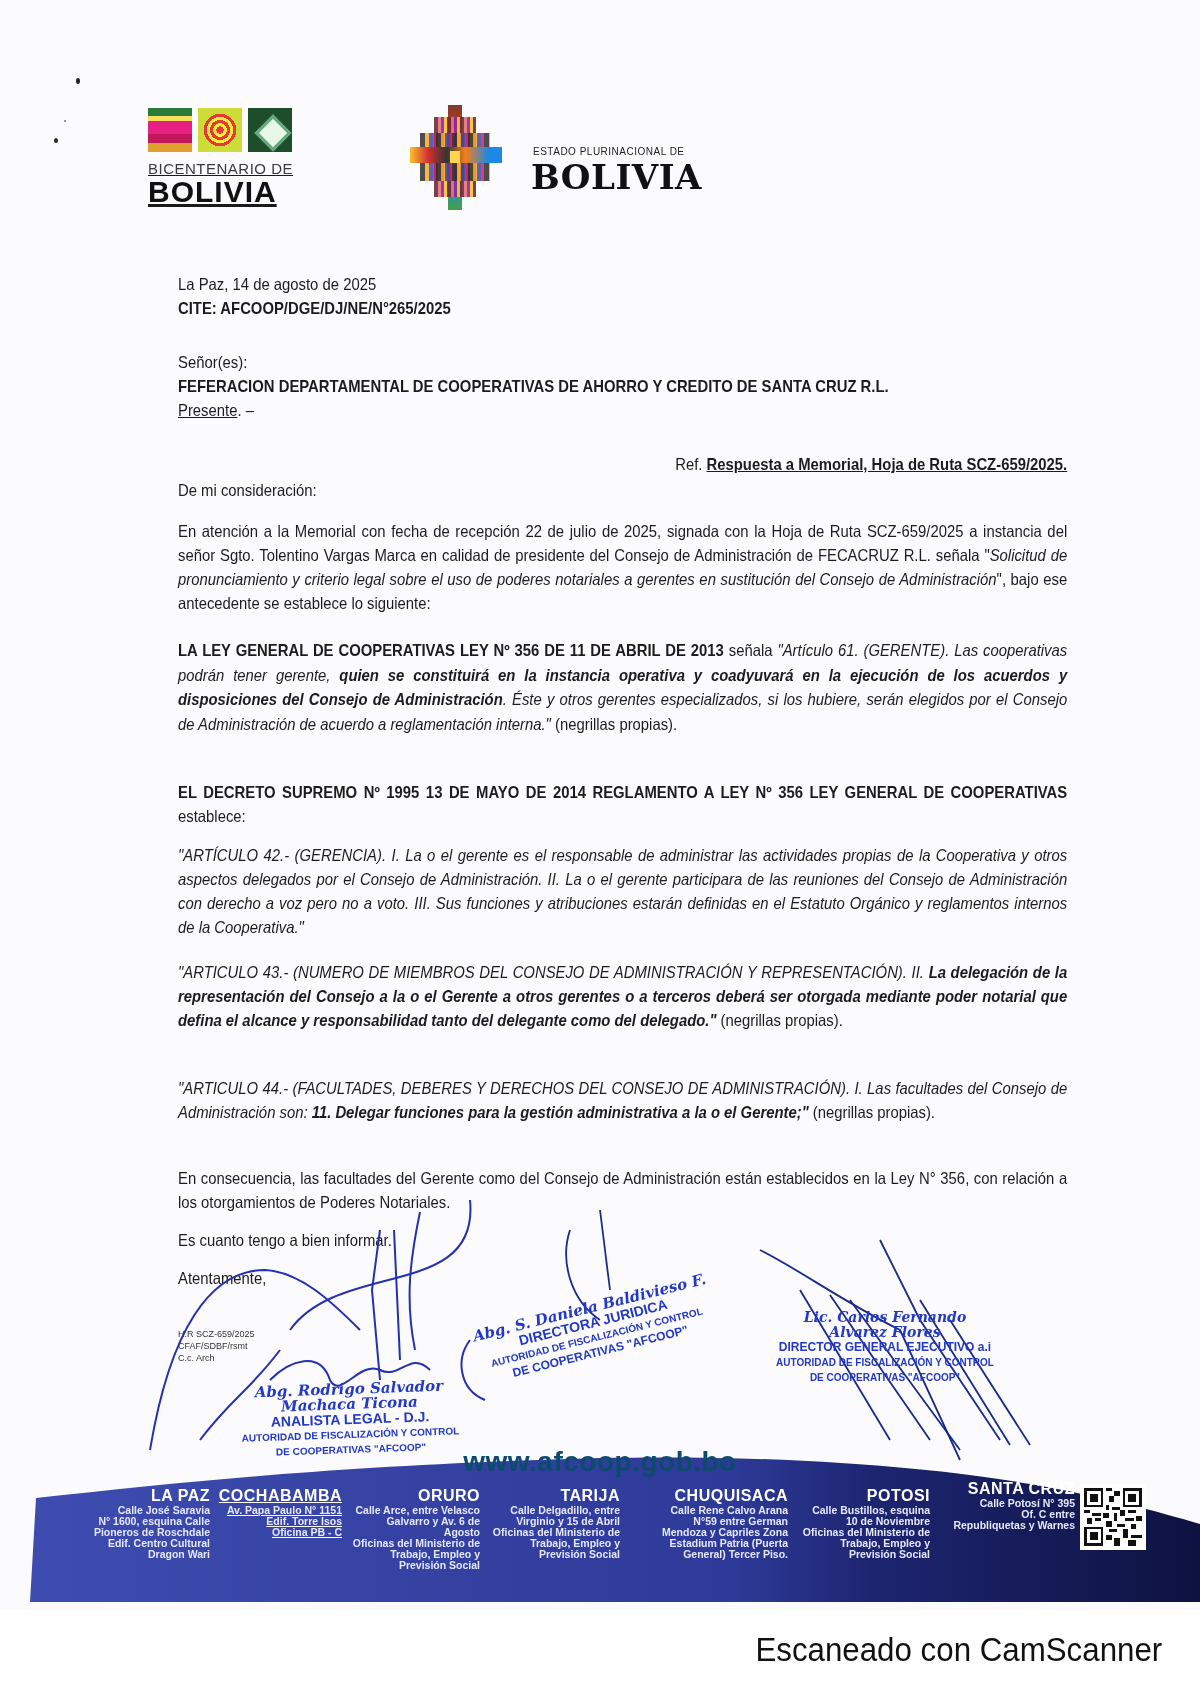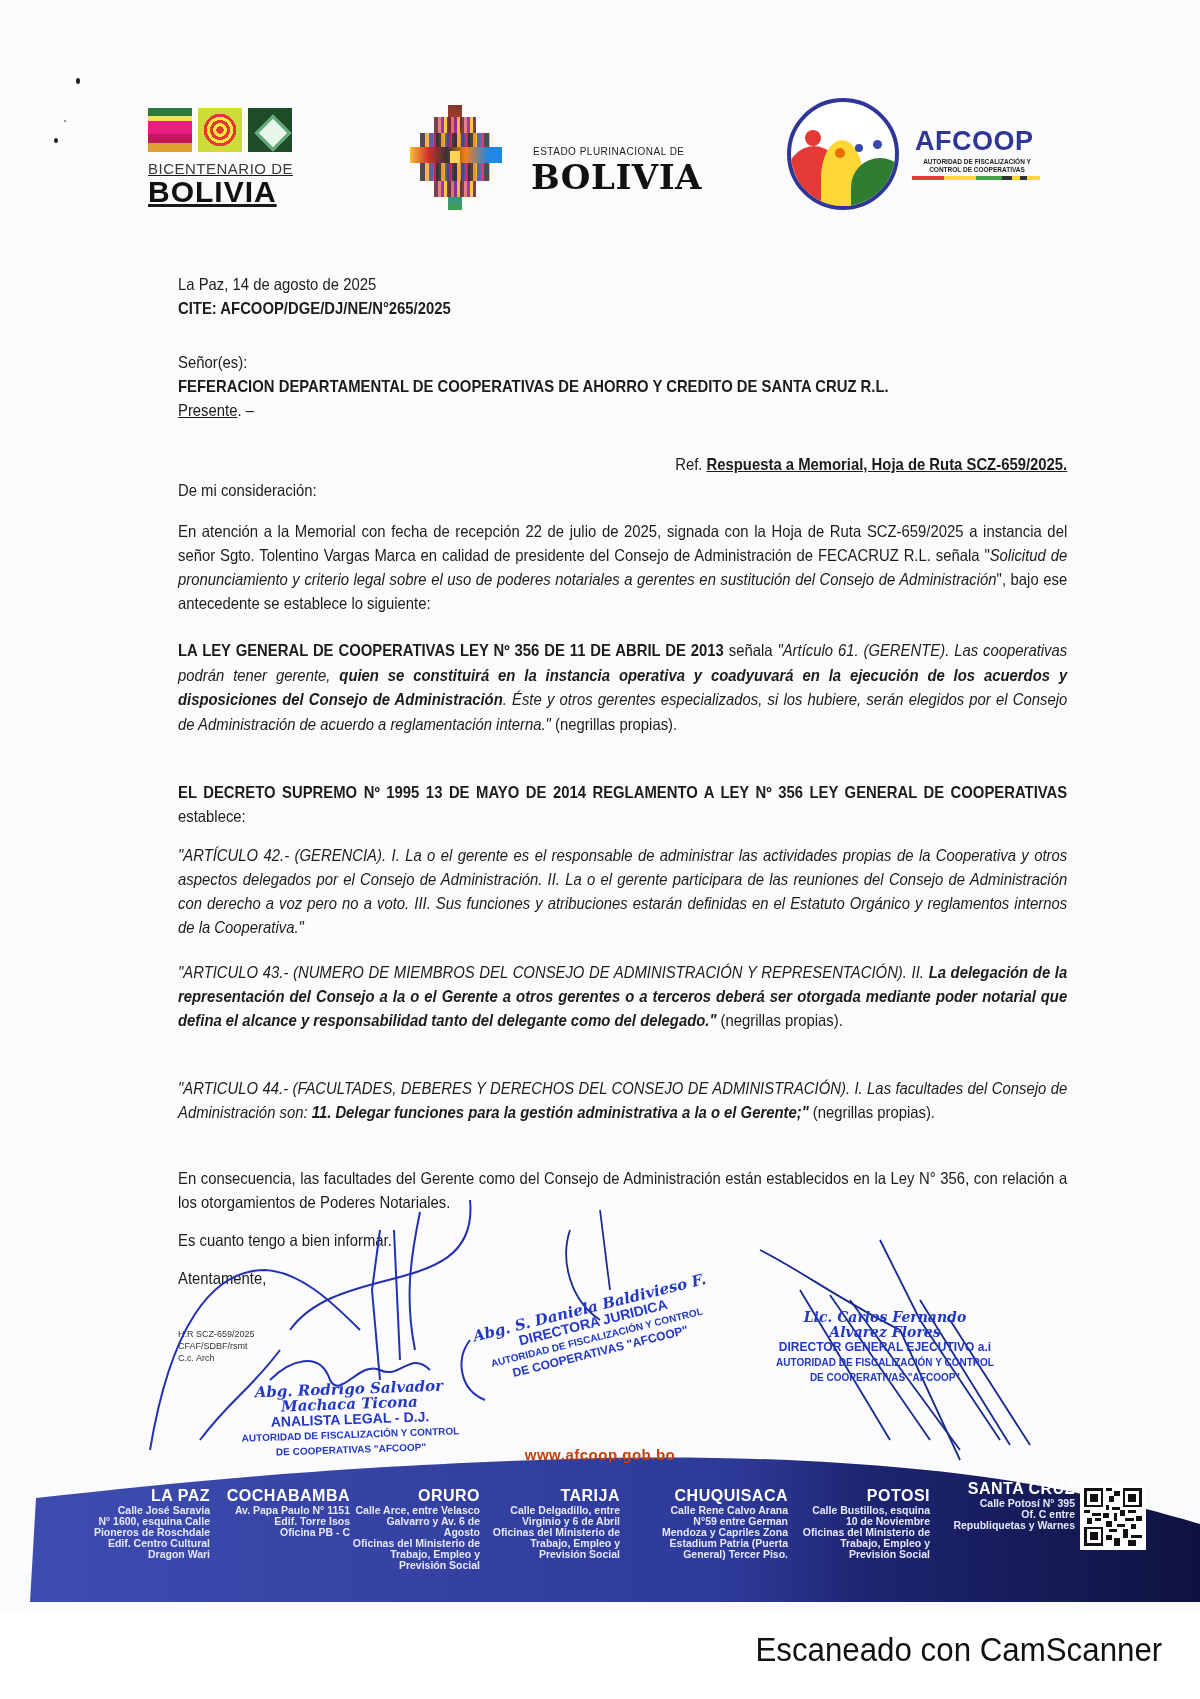--- a/index.html
+++ b/index.html
@@ -48,21 +48,21 @@
   .stamp { position: absolute; color: #2338c4; font-weight: bold; text-align: center; line-height: 15px; }
   .stamp .n { font-family: "DejaVu Serif", serif; font-style: italic; font-size: 15px; }
   .stamp .t { font-size: 12px; }
   .stamp .s { font-size: 10px; }
 
   .refs { position: absolute; left: 178px; top: 1328px; font-size: 9px; line-height: 12px; color: #333; }
 
   
   .footer { position: absolute; left: 0; top: 1440px; width: 1200px; height: 162px; }
   .footer svg { position: absolute; left: 0; top: 0; }
-  .url { position: absolute; left: 0; width: 1200px; top: 1446px; text-align: center; font-size: 15px; font-weight: bold; color: #c2410c; letter-spacing: 0.5px; }
+  .url { position: absolute; left: 0; width: 1200px; top: 1446px; text-align: center; font-size: 28px; font-weight: bold; color: #0c4a6e; letter-spacing: 0.5px; }
   .office { position: absolute; top: 1487px; text-align: right; color: #fff; }
   .office .city { font-size: 16px; font-weight: bold; letter-spacing: 0.5px; line-height: 18px; }
   .office .addr { font-size: 10.5px; line-height: 11px; font-weight: bold; color: #e6e8ff; }
   .qr { position: absolute; left: 1080px; top: 1484px; width: 66px; height: 66px; background: #fff; padding: 4px; }
   .qr svg { width: 58px; height: 58px; }
 
   .scan { position: absolute; right: 38px; top: 1630px; font-family: "Liberation Sans", sans-serif; font-size: 34px; color: #111; transform: scaleX(0.92); transform-origin: right top; }
 </style>
 </head>
 <body>
@@ -88,37 +88,20 @@
       <div style="left:38px;top:0;width:14px;height:105px;background:linear-gradient(180deg,#7b3b2a,#c0392b 20%,#f9a825 45%,#1e88e5 70%,#43a047);"></div>
       <div style="left:24px;top:12px;width:42px;height:80px;background:repeating-linear-gradient(90deg,#6d2a3a 0 4px,#e57373 4px 7px,#8e24aa 7px 10px,#fbc02d 10px 13px);opacity:.9;"></div>
       <div style="left:10px;top:28px;width:70px;height:48px;background:repeating-linear-gradient(90deg,#2e2e2e 0 5px,#f9a825 5px 9px,#3949ab 9px 13px,#d81b60 13px 16px);opacity:.85;"></div>
       <div style="left:0;top:42px;width:92px;height:16px;background:linear-gradient(90deg,#fbc02d,#d32f2f 20%,#333 40%,#f57f17 60%,#1e88e5 85%);"></div>
       <div style="left:40px;top:46px;width:10px;height:12px;background:#ffd54f;"></div>
     </div>
     <div class="small">ESTADO PLURINACIONAL DE</div>
     <div class="big">BOLIVIA</div>
   </div>
 
-  <div class="logo afcoop">
-    <div class="circle">
-      <div class="band" style="left:-6px;width:58px;height:70px;background:#e53935;"></div>
-      <div class="band" style="left:30px;width:42px;height:76px;background:#fdd835;"></div>
-      <div class="band" style="left:60px;width:58px;height:58px;background:#2e7d32;"></div>
-      <div style="position:absolute;left:44px;top:46px;width:10px;height:10px;border-radius:50%;background:#ef6c00;"></div>
-      <div style="position:absolute;left:64px;top:42px;width:8px;height:8px;border-radius:50%;background:#3949ab;"></div>
-      <div style="position:absolute;left:82px;top:38px;width:9px;height:9px;border-radius:50%;background:#3949ab;"></div>
-      <div style="position:absolute;left:14px;top:28px;width:16px;height:16px;border-radius:50%;background:#e53935;"></div>
-    </div>
-    <div class="name">AFCOOP</div>
-    <div class="tag">
-      <div>AUTORIDAD DE FISCALIZACIÓN Y</div>
-      <div>CONTROL DE COOPERATIVAS</div>
-    </div>
-    <div class="stripe"></div>
-  </div>
 
   <div class="txt" style="top:272px;">La Paz, 14 de agosto de 2025</div>
   <div class="txt b" style="top:296px;">CITE: AFCOOP/DGE/DJ/NE/N°265/2025</div>
 
   <div class="txt" style="top:350px;">Señor(es):</div>
   <div class="txt b wide" style="top:374px;">FEFERACION DEPARTAMENTAL DE COOPERATIVAS DE AHORRO Y CREDITO DE SANTA CRUZ R.L.</div>
   <div class="txt" style="top:398px;"><span class="u">Presente</span><span>. –</span></div>
 
   <div class="txt wide" style="top:452px;text-align:right;"><span>Ref. </span><span class="b u">Respuesta a Memorial, Hoja de Ruta SCZ-659/2025.</span></div>
 
@@ -217,21 +200,21 @@
 <div class="office" style="left:50px;width:160px;">
   <div class="city">LA PAZ</div>
   <div class="addr">
       <div>Calle José Saravia</div>
       <div>N° 1600, esquina Calle</div>
       <div>Pioneros de Roschdale</div>
       <div>Edif. Centro Cultural</div>
       <div>Dragon Wari</div>
     </div>
 </div>
-<div class="office" style="left:200px;width:150px;">
+<div class="office" style="left:192px;width:150px;text-decoration:underline;">
   <div class="city">COCHABAMBA</div>
   <div class="addr">
       <div>Av. Papa Paulo N° 1151</div>
       <div>Edif. Torre Isos</div>
       <div>Oficina PB - C</div>
     </div>
 </div>
 <div class="office" style="left:330px;width:150px;">
   <div class="city">ORURO</div>
   <div class="addr">
@@ -240,21 +223,21 @@
       <div>Agosto</div>
       <div>Oficinas del Ministerio de</div>
       <div>Trabajo, Empleo y</div>
       <div>Previsión Social</div>
     </div>
 </div>
 <div class="office" style="left:470px;width:150px;">
   <div class="city">TARIJA</div>
   <div class="addr">
       <div>Calle Delgadillo, entre</div>
-      <div>Virginio y 6 de Abril</div>
+      <div>Virginio y 15 de Abril</div>
       <div>Oficinas del Ministerio de</div>
       <div>Trabajo, Empleo y</div>
       <div>Previsión Social</div>
     </div>
 </div>
 <div class="office" style="left:628px;width:160px;">
   <div class="city">CHUQUISACA</div>
   <div class="addr">
       <div>Calle Rene Calvo Arana</div>
       <div>N°59 entre German</div>

